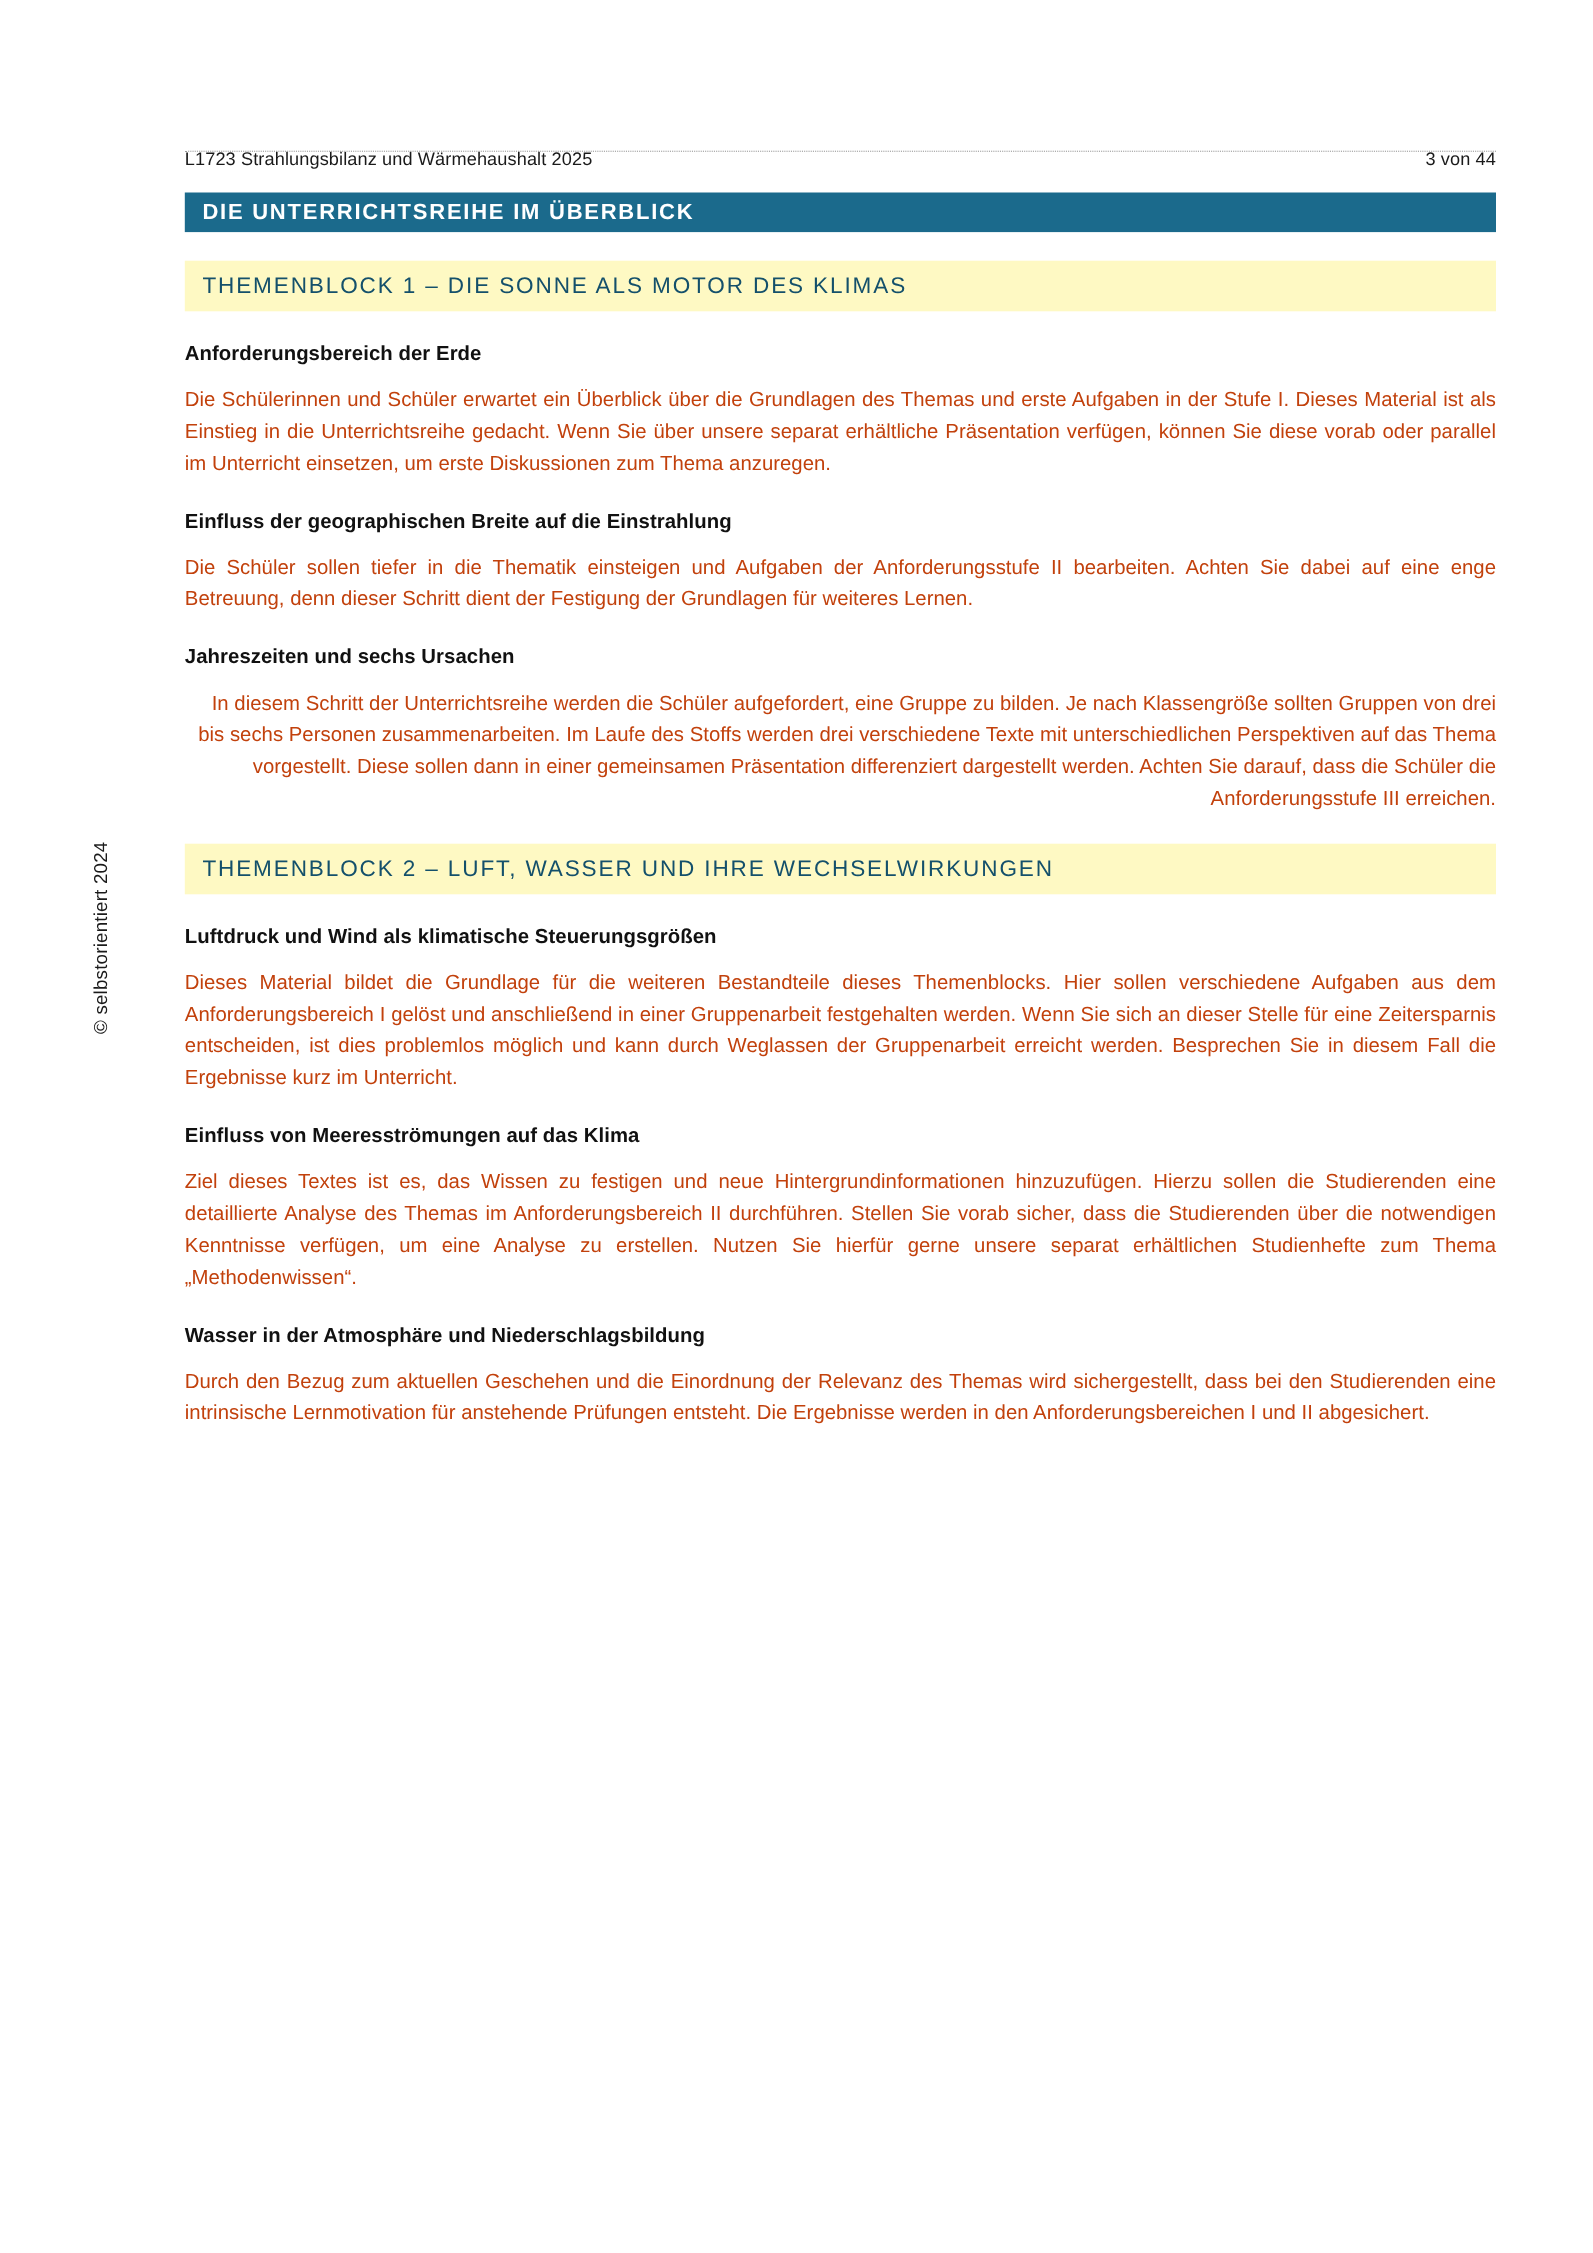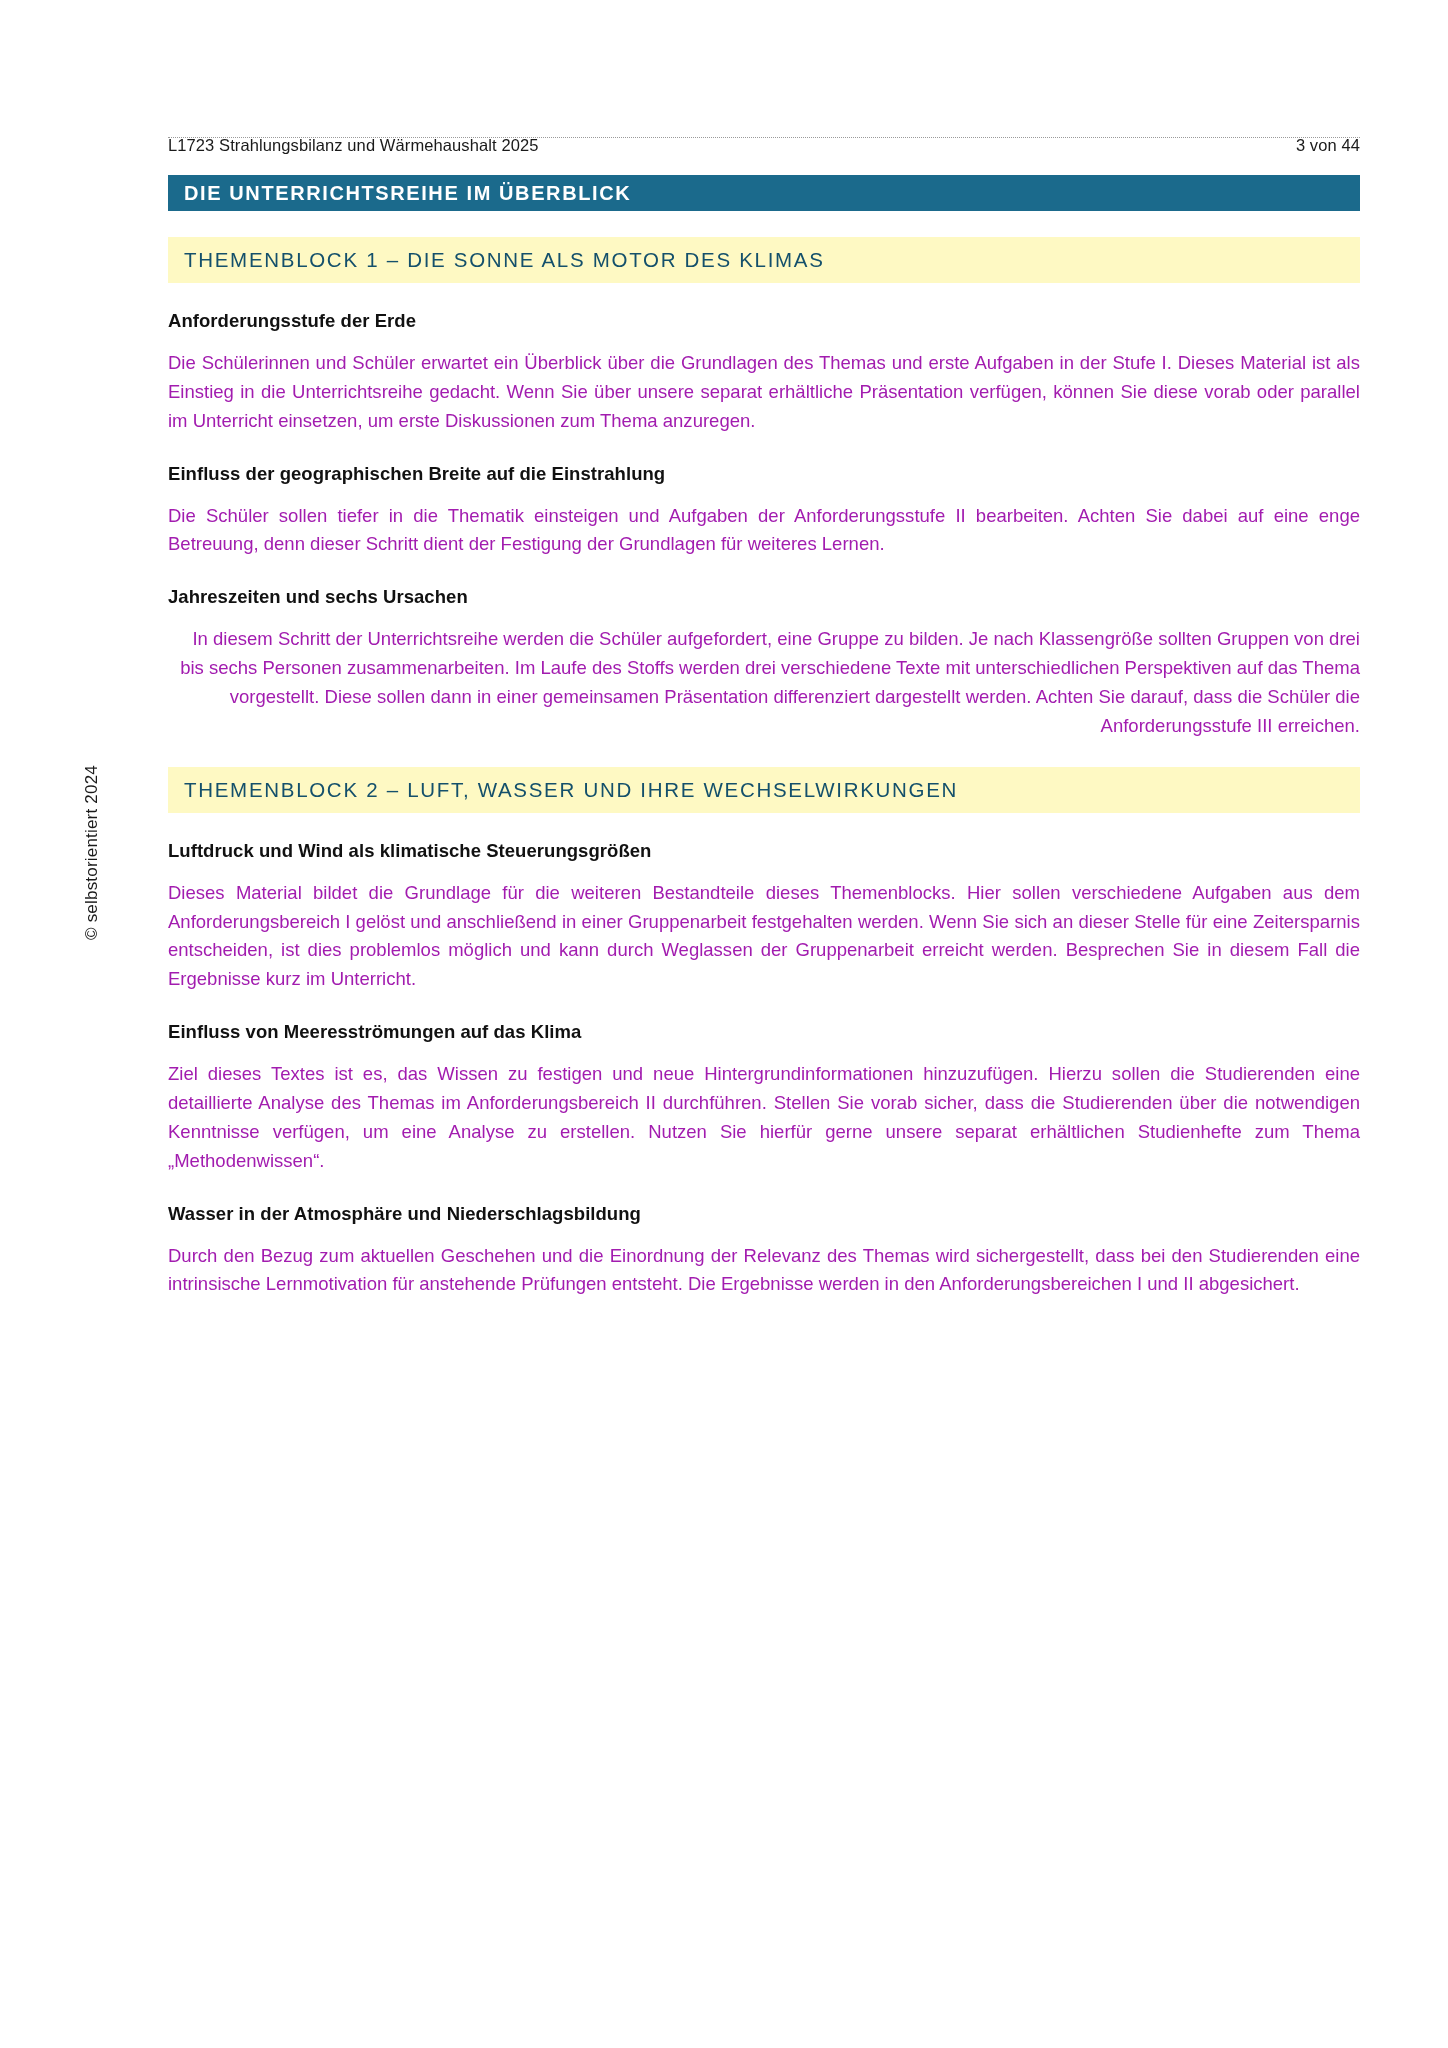--- a/index.html
+++ b/index.html
@@ -99,21 +99,21 @@
     margin: 27px 0 0 0;
     color: #111111;
     letter-spacing: 0.05px;
   }
 
   p.body {
     font-size: 18.5px;
     line-height: 1.56;
     margin: 17px 0 0 0;
     text-align: justify;
-    color: #a21caf;
+    color: #c2410c;
     letter-spacing: 0.01px;
   }
   p.body.left {
     text-align: right;
   }
 
   .block + .block { margin-top: 0; }
 </style>
 </head>
 <body>
@@ -128,21 +128,21 @@
 
   <div class="copyright">© selbstorientiert 2024</div>
 
   <div class="content">
 
     <div class="band-main">DIE UNTERRICHTSREIHE IM ÜBERBLICK</div>
 
     <div class="band-sub">THEMENBLOCK 1 – DIE SONNE ALS MOTOR DES KLIMAS</div>
 
     <div class="block">
-      <h3 class="sub-head">Anforderungsstufe der Erde</h3>
+      <h3 class="sub-head">Anforderungsbereich der Erde</h3>
       <p class="body">Die Schülerinnen und Schüler erwartet ein Überblick über die Grundlagen des Themas und erste Aufgaben in der Stufe I. Dieses Material ist als Einstieg in die Unterrichtsreihe gedacht. Wenn Sie über unsere separat erhältliche Präsentation verfügen, können Sie diese vorab oder parallel im Unterricht einsetzen, um erste Diskussionen zum Thema anzuregen.</p>
     </div>
 
     <div class="block">
       <h3 class="sub-head">Einfluss der geographischen Breite auf die Einstrahlung</h3>
       <p class="body">Die Schüler sollen tiefer in die Thematik einsteigen und Aufgaben der Anforderungsstufe II bearbeiten. Achten Sie dabei auf eine enge Betreuung, denn dieser Schritt dient der Festigung der Grundlagen für weiteres Lernen.</p>
     </div>
 
     <div class="block">
       <h3 class="sub-head">Jahreszeiten und sechs Ursachen</h3>

